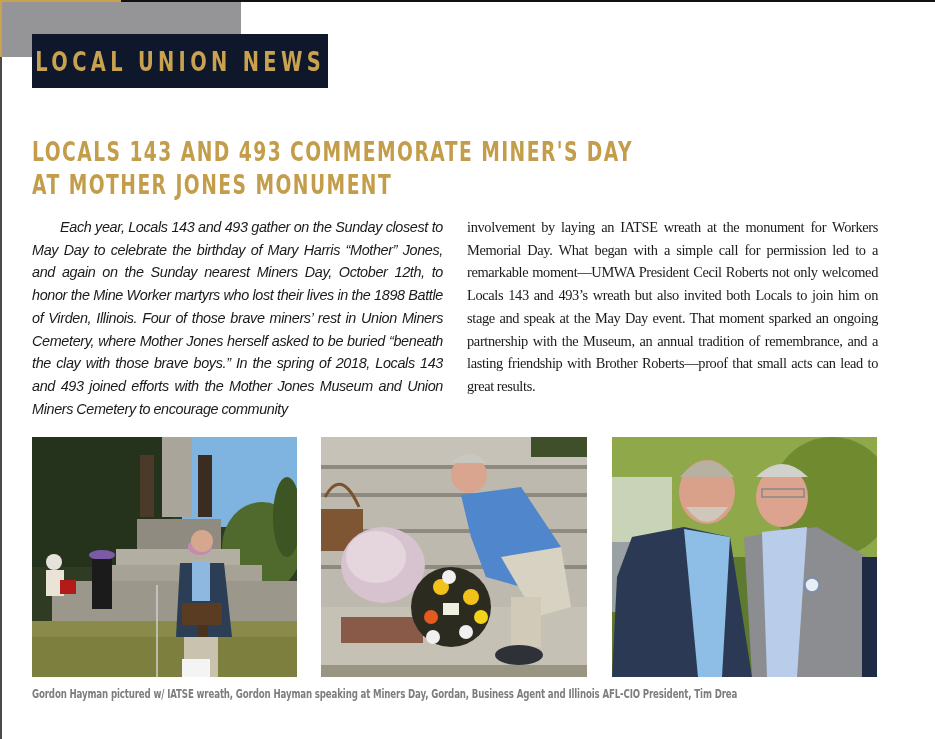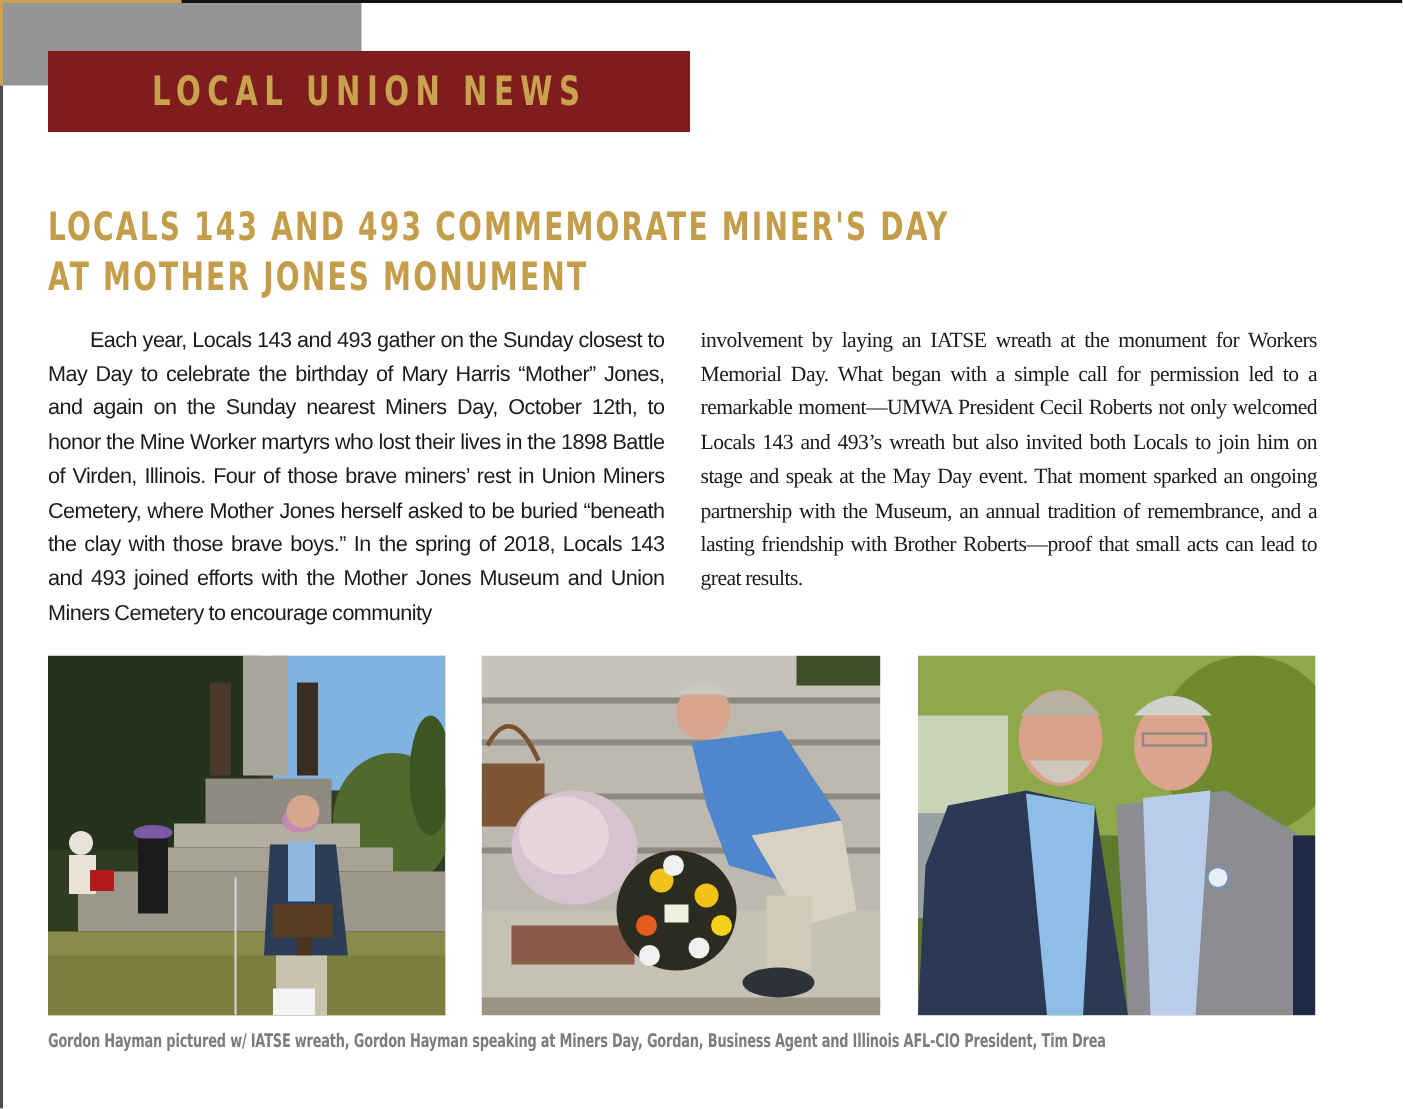--- a/index.html
+++ b/index.html
@@ -8,22 +8,22 @@
       background: #ffffff;
       font-family: "Liberation Sans", sans-serif;
     }
     .top-rule { position: absolute; left: 0; top: 0; width: 935px; height: 2px; background: #111111; }
     .top-accent { position: absolute; left: 0; top: 0; width: 121px; height: 2px; background: #c9a24f; }
     .gray-block { position: absolute; left: 2px; top: 2px; width: 239px; height: 55px; background: #959597; }
     .left-gold { position: absolute; left: 0; top: 2px; width: 2px; height: 55px; background: #c9a24f; }
     .left-stripe { position: absolute; left: 0; top: 57px; width: 2px; height: 682px; background: #4a4a4c; }
 
     .banner {
-      position: absolute; left: 32px; top: 34px; width: 428px; height: 54px;
-      background: #7f1d1d; box-sizing: border-box;
+      position: absolute; left: 32px; top: 34px; width: 296px; height: 54px;
+      background: #0f172a; box-sizing: border-box;
       display: flex; align-items: center; justify-content: center;
     }
     .banner-text {
       color: #c9a24f; font-family: "DejaVu Sans", sans-serif; font-weight: bold;
       font-size: 27px; letter-spacing: 6px;
       transform: scaleX(0.72); white-space: nowrap; display: inline-block;
     }
 
     .headline {
       position: absolute; left: 32px; top: 136px; width: 700px;
@@ -33,21 +33,21 @@
     }
     .headline span { display: block; }
 
     .col {
       position: absolute; top: 216px; width: 411px;
       font-size: 14.4px; line-height: 22.7px; color: #1a1a1a;
       text-align: justify; letter-spacing: -0.35px; word-spacing: -0.5px;
     }
     .col p { margin: 0; }
     .col-left { left: 32px; }
-    .col-left p { text-indent: 28px; }
+    .col-left p { text-indent: 28px; font-style: italic; }
     .col-right { left: 467px; font-family: Liberation Serif, serif; }
 
     .photo {
       position: absolute; top: 437px; height: 240px; overflow: hidden;
     }
     .photo-1 { left: 32px; width: 265px; }
     .photo-2 { left: 321px; width: 266px; }
     .photo-3 { left: 612px; width: 265px; }
     .photo svg { display: block; width: 100%; height: 100%; }
 

